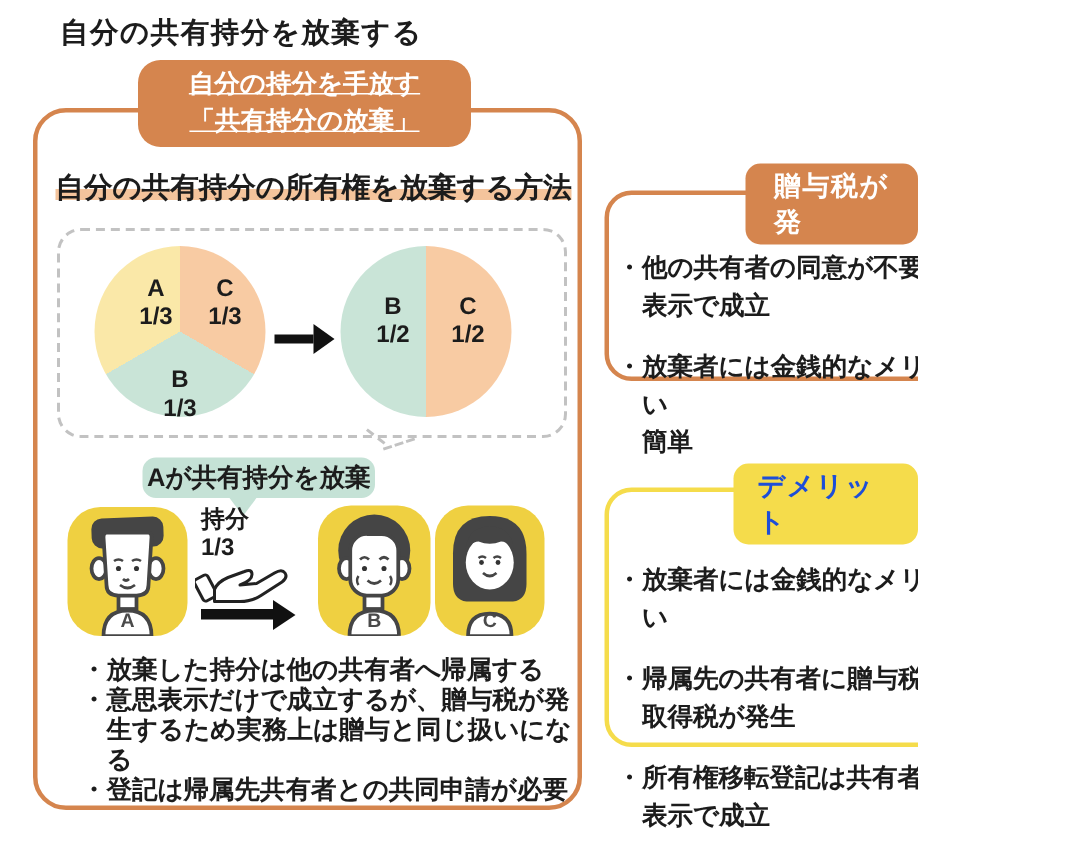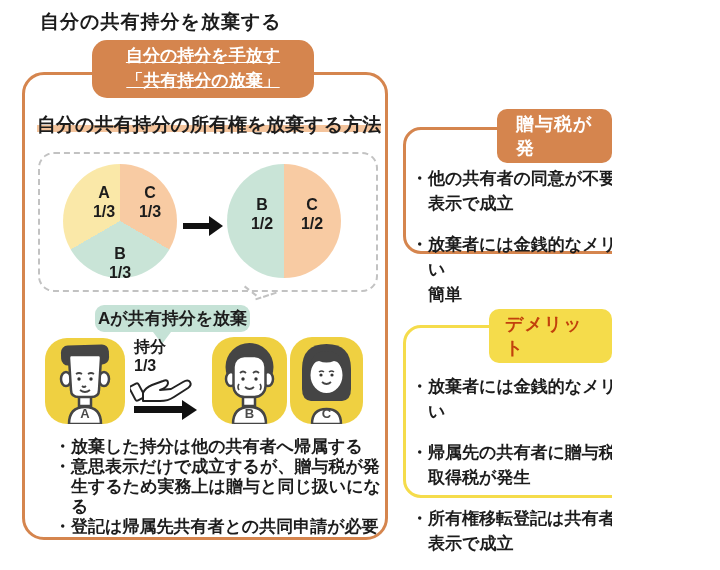--- a/index.html
+++ b/index.html
@@ -49,21 +49,21 @@
 
   
   .notes{left:30px;top:437px;width:356px;font-size:17px;font-weight:bold;line-height:20px;margin-left:24px;}
   .notes .note{padding-left:1em;text-indent:-1em;white-space:pre-line;}
 
   
   .merit-box{left:403px;top:127px;width:296px;height:121px;border:3px solid #D5854E;border-radius:18px;}
   .merit-badge{top:109px;left:497px;background:#D5854E;color:#fff;border-radius:10px;
                font-size:18px;font-weight:bold;padding:3px 19px;z-index:3;letter-spacing:1px;}
   .demerit-box{left:403px;top:325px;width:296px;height:167px;border:3px solid #F5DC4B;border-radius:18px;}
-  .demerit-badge{top:309px;left:489px;background:#F5DC4B;color:#c2410c;border-radius:10px;
+  .demerit-badge{top:309px;left:489px;background:#F5DC4B;color:#1d4ed8;border-radius:10px;
                  font-size:18px;font-weight:bold;padding:3px 16px;z-index:3;letter-spacing:1px;}
   .sidelist{width:288px;font-size:17px;font-weight:bold;line-height:25px;}
   .merit-list{left:411px;top:150px;}
   .demerit-list{left:411px;top:358px;}
   .sidelist .note{padding-left:1em;text-indent:-1em;white-space:pre-line;margin-top:16px;}
 </style>
 </head>
 <body>
 
 <div class="stage">

